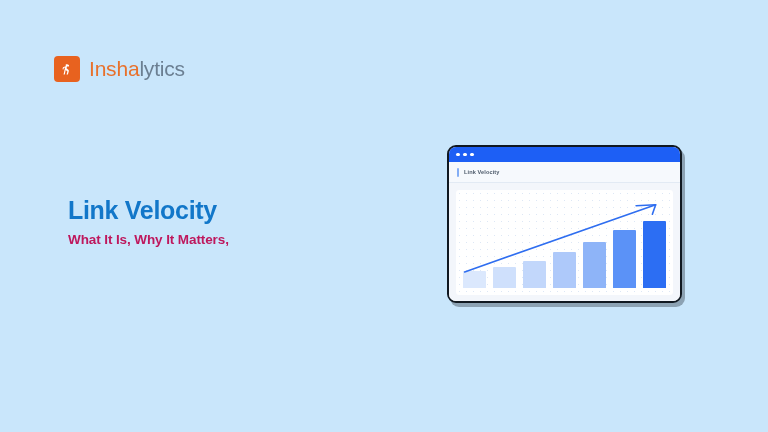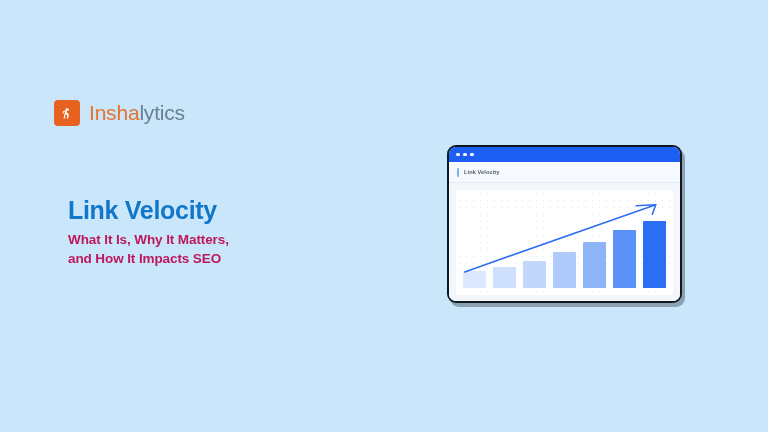--- a/index.html
+++ b/index.html
@@ -16,21 +16,20 @@
   }
 
   
   #logo {
     position: absolute;
     left: 54px;
     top: 56px;
     display: flex;
     align-items: center;
     gap: 9px;
-    margin-top: 44px;
   }
   #logo-mark {
     width: 26px;
     height: 26px;
     border-radius: 4px;
     background: #e8621f;
     display: flex;
     align-items: center;
     justify-content: center;
     flex: none;
@@ -169,21 +168,20 @@
     </svg>
   </span>
   <span id="logo-word">
     <span class="word-a">Insha</span><span class="word-b">lytics</span>
   </span>
 </div>
 
 <div id="headline">Link Velocity</div>
 <div id="subhead">
   <div>What It Is, Why It Matters,</div>
-  <div>and How It Impacts SEO</div>
 </div>
 
 <div id="browser">
 
   <div id="titlebar">
     <span class="dot"></span>
     <span class="dot"></span>
     <span class="dot"></span>
   </div>
 

